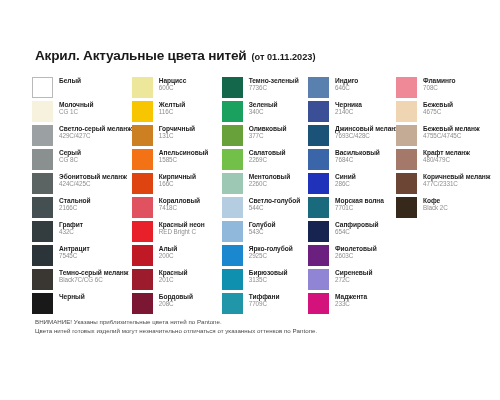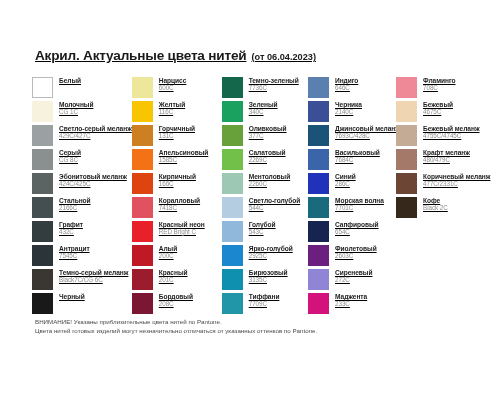--- a/index.html
+++ b/index.html
@@ -7,21 +7,20 @@
     width:500px;height:400px;
     background:#ffffff;
     font-family:"Liberation Sans", sans-serif;
     overflow:hidden;
   }
   .sheet{
     position:relative;
     width:500px;height:400px;
     box-sizing:border-box;
     padding:48px 26px 0 32px;
-    text-decoration:underline;
   }
   .title-row{
     display:flex;align-items:baseline;gap:5px;
     margin:0 0 14px 3px;
   }
   .title-main{
     font-size:13.6px;
     font-weight:bold;
     color:#1a1a1a;
     letter-spacing:-0.2px;
@@ -95,21 +94,21 @@
     white-space:nowrap;
   }
 </style>
 </head>
 <body>
 
 <div class="sheet">
 
   <div class="title-row">
     <span class="title-main">Акрил. Актуальные цвета нитей</span>
-    <span class="title-date">(от 06.04.2023)</span>
+    <span class="title-date">(от 01.11.2023)</span>
   </div>
 
   <div class="columns">
     <div class="col col-1">
         <div class="swatch-row">
           <div class="chip outlined" style="background: rgb(255, 255, 255);"></div>
           <div class="labels">
             <div class="cname">Белый</div>
           </div>
         </div>

